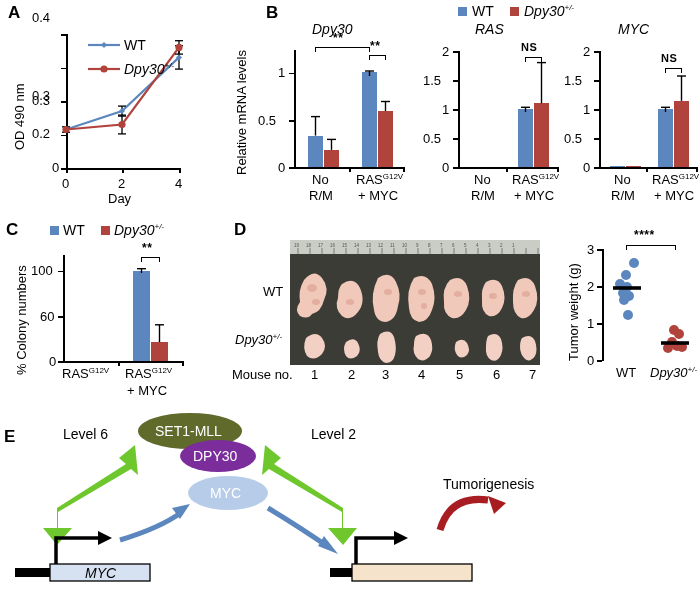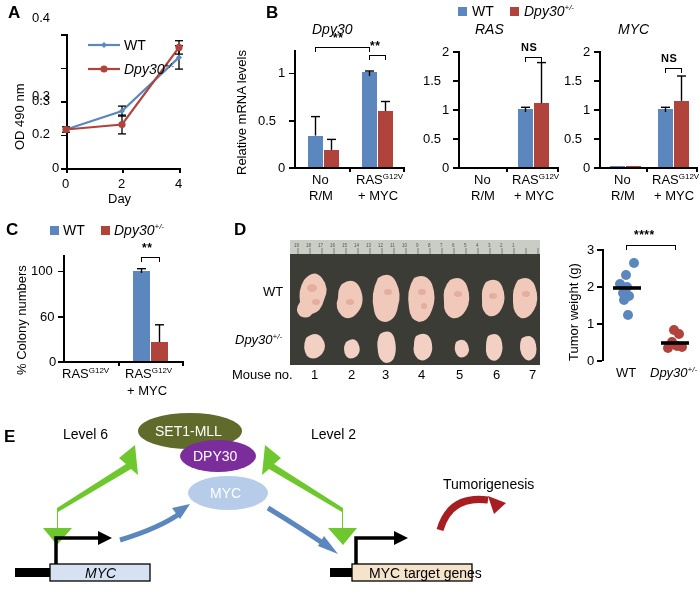--- a/index.html
+++ b/index.html
@@ -400,15 +400,14 @@
     <ellipse cx="218" cy="56" rx="38" ry="16" fill="#7B2D9B"></ellipse>
     <ellipse cx="228" cy="93" rx="40" ry="17" fill="#B6CCE8"></ellipse>
   </svg>
 
   <div class="txt" style="left:63px;top:26px;font-size:14px;">Level 6</div>
   <div class="txt" style="left:284px;top:26px;font-size:14px;margin-left:27px;">Level 2</div>
   <div class="txt" style="left:155px;top:23px;color:#fff;font-size:14px;">SET1-MLL</div>
   <div class="txt" style="left:193px;top:48px;color:#fff;font-size:14px;">DPY30</div>
   <div class="txt" style="left:210px;top:85px;color:#fff;font-size:14px;">MYC</div>
   <div class="txt italic" style="left:85px;top:165px;font-size:14px;">MYC</div>
-  <div class="txt" style="left:369px;top:165px;font-size:14px;">MYC target genes</div>
   <div class="txt" style="left:443px;top:76px;font-size:14px;">Tumorigenesis</div>
 </div>
 
 </body></html>

